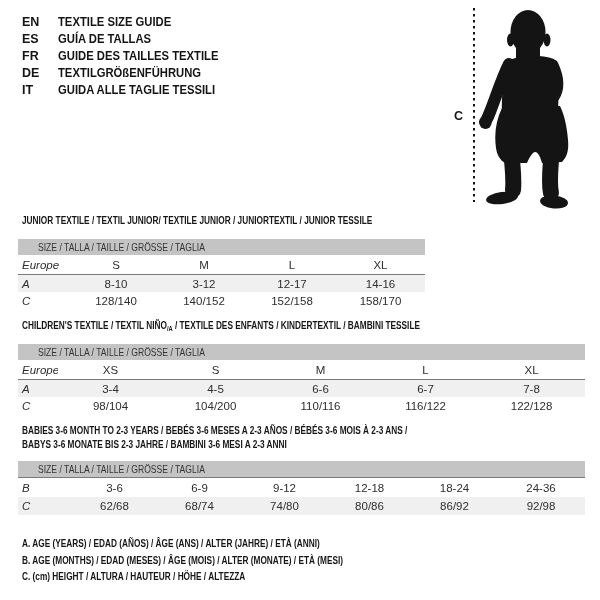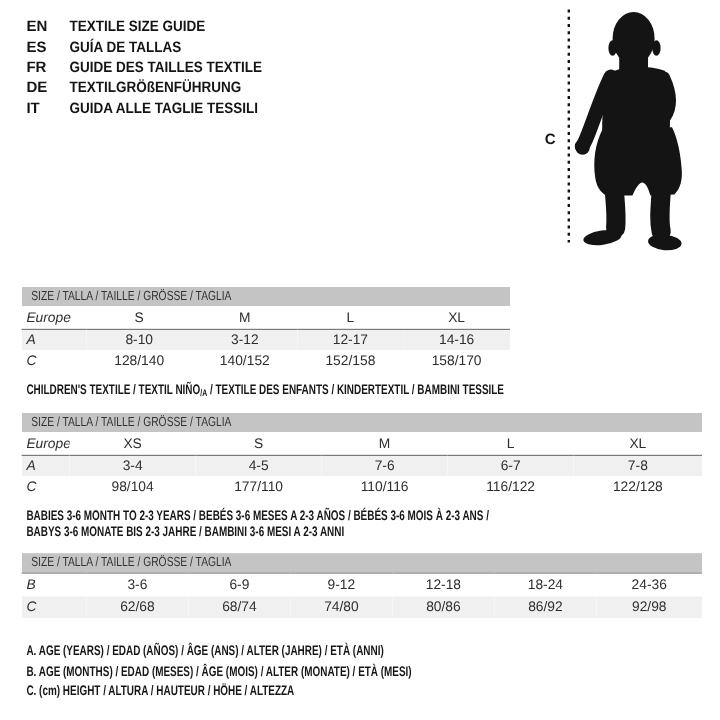--- a/index.html
+++ b/index.html
@@ -22,21 +22,21 @@
 
   
   .tbl-title{position:absolute;left:22px;font-size:11.5px;font-weight:700;white-space:nowrap;color:#161616;}
   .tbl-title .sub{font-size:8px;vertical-align:-2px;}
 
   
   table.size-table{position:absolute;left:18px;border-collapse:collapse;table-layout:fixed;
     font-size:11.5px;color:#2e2e2e;}
   table.size-table td{padding:0;text-align:center;overflow:hidden;}
   table.size-table td.lbl{text-align:left;padding-left:4px;font-style:italic;}
-  tr.bar-row td{background:#c4c4c4;text-align:left;height:16px;font-size:11px;color:#333;padding-left:8px;}
+  tr.bar-row td{background:#c4c4c4;text-align:left;height:16px;font-size:11px;color:#333;padding-left:20px;}
   tr.head-row td{height:19px;border-bottom:1px solid #7a7a7a;}
   tr.alt td{background:#f0f0f0;}
   tr.r17 td{height:17px;}
   tr.r18 td{height:18px;}
   tr.r19 td{height:19px;}
   tr.bar-line td{border-bottom:1px solid #7a7a7a;}
 
   .t1{top:239px;width:407px;}
   .t2{top:344px;width:567px;}
   .t3{top:461px;width:567px;}
@@ -87,20 +87,23 @@
       <circle cx="35.5" cy="121" r="6"></circle>
       <path d="M103,63 C109,76 110,86 104,95" fill="none" stroke="#141414" stroke-width="11" stroke-linecap="round"></path>
       <circle cx="103" cy="96" r="5.5"></circle>
       <path d="M62,158 C63,170 64,178 63,188" fill="none" stroke="#141414" stroke-width="16" stroke-linecap="round"></path>
       <ellipse cx="52" cy="196" rx="16" ry="6" transform="rotate(-8 52 196)"></ellipse>
       <path d="M101,158 C100,172 99,182 101,191" fill="none" stroke="#141414" stroke-width="16" stroke-linecap="round"></path>
       <ellipse cx="104" cy="200" rx="14" ry="6.5" transform="rotate(5 104 200)"></ellipse>
     </g>
   </svg>
 
+  <div class="tbl-title" style="top:214px;">
+    <span class="cx72">JUNIOR TEXTILE / TEXTIL JUNIOR/ TEXTILE JUNIOR / JUNIORTEXTIL / JUNIOR TESSILE</span>
+  </div>
   <table class="size-table t1">
     <colgroup>
         <col style="width:54px">
         <col style="width:88px">
         <col style="width:88px">
         <col style="width:88px">
         <col style="width:89px">
       </colgroup>
     <tbody>
         <tr class="bar-row">
@@ -151,28 +154,28 @@
       <td>XS</td>
       <td>S</td>
       <td>M</td>
       <td>L</td>
       <td>XL</td>
     </tr>
     <tr class="alt r17">
       <td class="lbl">A</td>
       <td>3-4</td>
       <td>4-5</td>
-      <td>7-6</td>
+      <td>6-6</td>
       <td>6-7</td>
       <td>7-8</td>
     </tr>
     <tr class="r18">
       <td class="lbl">C</td>
       <td>98/104</td>
-      <td>177/110</td>
+      <td>104/200</td>
       <td>110/116</td>
       <td>116/122</td>
       <td>122/128</td>
     </tr>
   </tbody>
     </table>
 
   <div class="tbl-title" style="top:423px;line-height:14px;">
     <span class="cx72">BABIES 3-6 MONTH TO 2-3 YEARS / BEBÉS 3-6 MESES A 2-3 AÑOS / BÉBÉS 3-6 MOIS À 2-3 ANS /</span><br>
     <span class="cx72">BABYS 3-6 MONATE BIS 2-3 JAHRE / BAMBINI 3-6 MESI A 2-3 ANNI</span>

